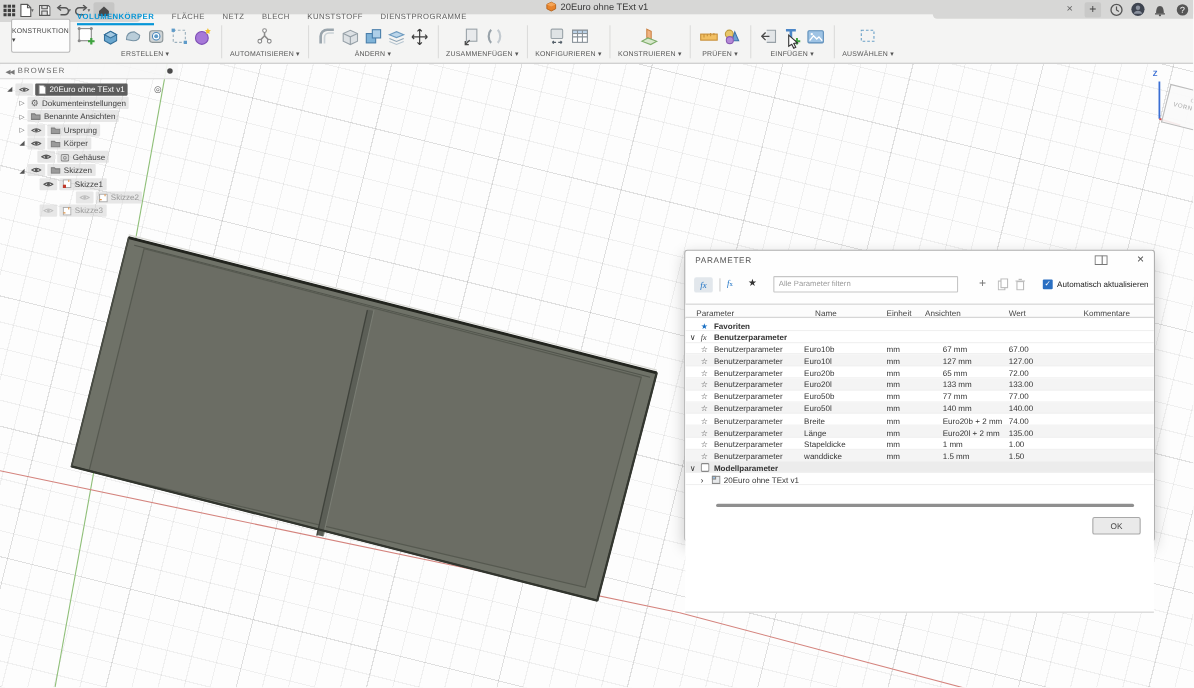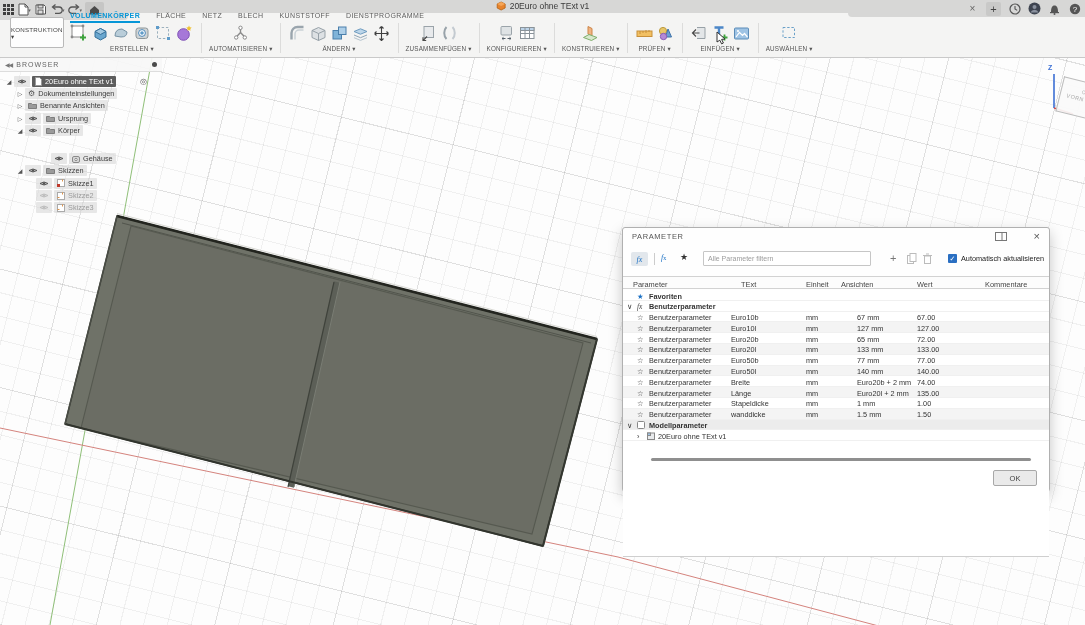--- a/index.html
+++ b/index.html
@@ -517,21 +517,21 @@
               <circle cx="5" cy="3.5" r="1.3" fill="#555"></circle>
             </svg>
           </span>&nbsp;<span class="chip">
             <span>
               <svg width="9" height="7">
                 <path d="M0.5 1.5h3l1 1h4v4h-8z" fill="#9a9a9a" stroke="#7d7d7d"></path>
               </svg>
             </span>
             <span>Körper</span>
           </span></div>
-        <div class="trow" style="padding-left: 41px; margin-top: 16px;"><span class="texp"></span><span class="chip">
+        <div class="trow" style="padding-left: 24px;"><span class="texp"></span><span class="chip">
             <svg width="10" height="7">
               <path d="M1 3.5Q5 0.5 9 3.5 5 6.5 1 3.5z" fill="none" stroke="#555"></path>
               <circle cx="5" cy="3.5" r="1.3" fill="#555"></circle>
             </svg>
           </span>&nbsp;<span class="chip">
             <span>
               <svg width="8" height="8">
                 <rect x="0.5" y="1.5" width="7" height="6" rx="1.5" fill="#d9d9d9" stroke="#8a8a8a"></rect>
                 <circle cx="4" cy="4.5" r="1.2" fill="#fff" stroke="#8a8a8a"></circle>
               </svg>
@@ -559,21 +559,21 @@
           </span>&nbsp;<span class="chip">
             <span>
               <svg width="8" height="8">
                 <rect x="0.5" y="0.5" width="7" height="7" fill="#fff" stroke="#aaa"></rect>
                 <path d="M0.5 5.5h2m3-5v2" stroke="#e0954a"></path>
                 <rect x="0" y="5" width="3" height="3" fill="#c0392b"></rect>
               </svg>
             </span>
             <span>Skizze1</span>
           </span></div>
-        <div class="trow" style="padding-left: 26px;"><span class="texp"></span><span class="chip">
+        <div class="trow" style="padding-left: 26px; justify-content: center;"><span class="texp"></span><span class="chip">
             <svg width="10" height="7">
               <path d="M1 3.5Q5 0.5 9 3.5 5 6.5 1 3.5z" fill="none" stroke="#bdbdbd"></path>
               <circle cx="5" cy="3.5" r="1.3" fill="#bdbdbd"></circle>
             </svg>
           </span>&nbsp;<span class="chip dim">
             <span>
               <svg width="8" height="8">
                 <rect x="0.5" y="0.5" width="7" height="7" fill="#fff" stroke="#aaa"></rect>
                 <path d="M0.5 5.5h2m3-5v2" stroke="#e0954a"></path>
               </svg>
@@ -628,21 +628,21 @@
             <line x1="0" y1="2.5" x2="9" y2="2.5" stroke="#bbb"></line>
             <line x1="3" y1="1" x2="6" y2="1" stroke="#bbb"></line>
           </svg>
         </span>
       <span class="auto-chk">✓</span>
       <span class="auto-lbl">Automatisch aktualisieren</span>
     </div>
 
     <div class="tbl-head">
         <span style="left: 10px;">Parameter</span>
-        <span style="left: 118px;">TExt</span>
+        <span style="left: 118px;">Name</span>
         <span style="left: 183px;">Einheit</span>
         <span style="left: 218px;">Ansichten</span>
         <span style="left: 294px;">Wert</span>
         <span style="left: 362px;">Kommentare</span>
       </div>
     <div class="rows">
         <div class="prow">
           <span class="c-star fav">★</span>
           <span class="c-param bold">Favoriten</span>
         </div>

